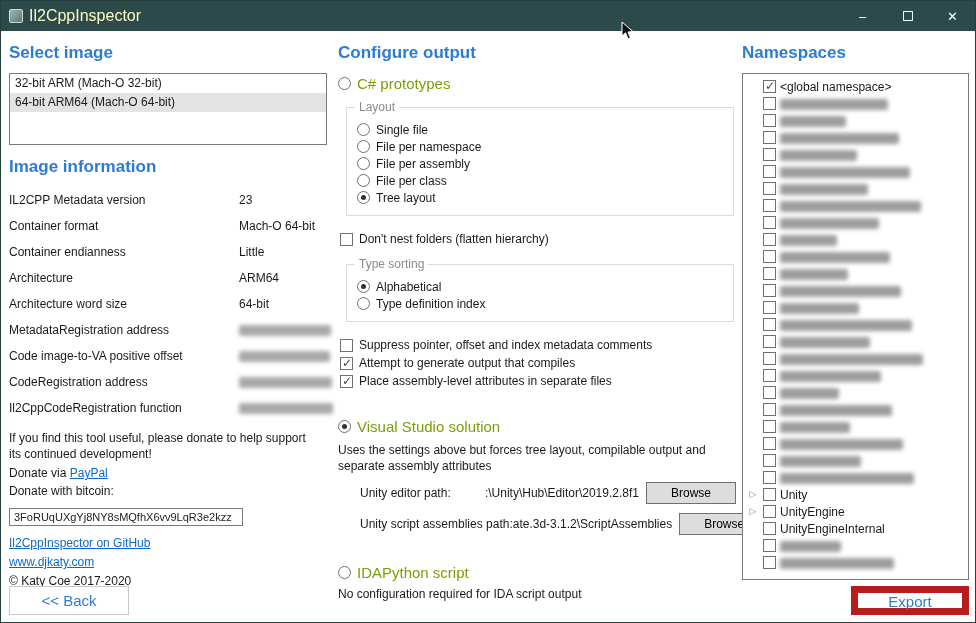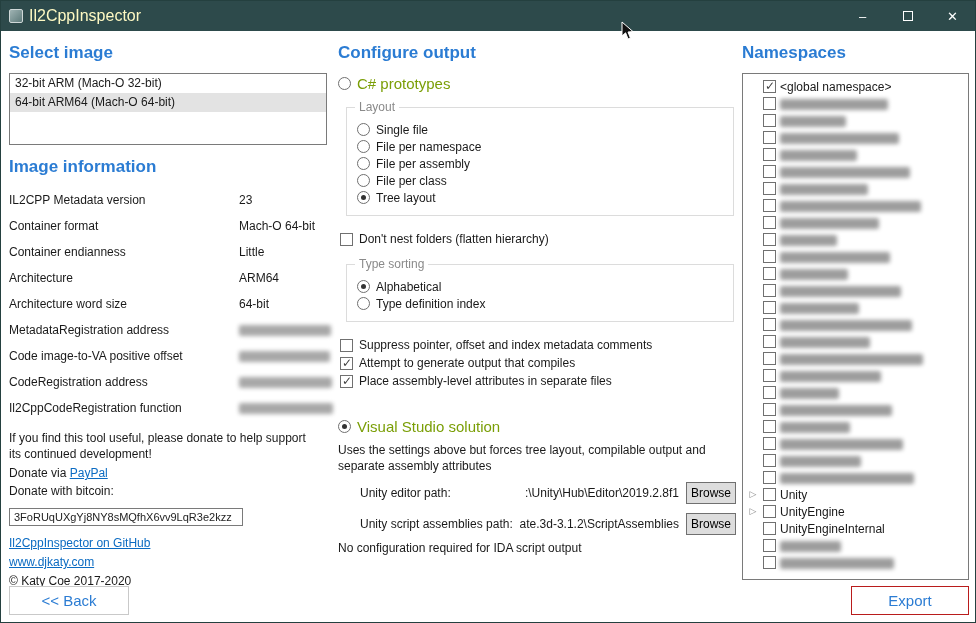--- a/index.html
+++ b/index.html
@@ -44,21 +44,21 @@
   .line { margin-top:4px; }
   a.link { color:#0b6bc2; text-decoration:underline; cursor:pointer; }
   .bitcoin-input { margin-top:10px; width:234px; border:1px solid #7a7a7a; padding:2px 4px;
                    font-family:"Liberation Sans","DejaVu Sans",sans-serif; font-size:11px; color:#222; }
   .links-block { margin-top:10px; }
   .links-block .line { margin-top:5px; }
 
   .big-btn { position:absolute; bottom:7px; height:29px; background:#fff; color:#2b7cd3;
              font-size:15px; font-family:inherit; cursor:pointer; }
   .back-btn { left:0; width:120px; border:1px solid #c9c9c9; }
-  .export-btn { right:0; width:118px; border:1px solid #b91c1c; }
+  .export-btn { right:0; width:118px; border:7px solid #b91c1c; }
 
   
   .big-radio { display:flex; align-items:center; gap:6px; margin-top:2px; height:20px; }
   .big-label { color:#7a9e06; font-size:15px; }
   .radio { width:13px; height:13px; border:1px solid #707070; border-radius:50%;
            background:#fff; position:relative; flex:none; display:inline-block; }
   .radio.on::after { content:""; position:absolute; left:3px; top:3px; width:5px; height:5px;
                      border-radius:50%; background:#333; }
   .checkbox { width:13px; height:13px; border:1px solid #707070; background:#fff;
               position:relative; flex:none; display:inline-block; }
@@ -73,21 +73,21 @@
   .cb-row  { display:flex; align-items:center; gap:6px; height:18px; margin:0 0 0 2px; }
   .gap14 { margin-top:14px; }
   .gap16 { margin-top:16px; }
   .gap24 { margin-top:26px; }
 
   .vs-desc { margin-top:6px; width:392px; line-height:1.35; }
   .field-row { display:flex; align-items:center; margin:7px 0 0 22px; height:24px; }
   .field-label { flex:none; }
   .field-value { margin-left:auto; margin-right:7px; white-space:nowrap; }
   .browse-btn { background:#ddd; border:1px solid #707070; font-family:inherit; font-size:12px;
-                height:22px; padding:1px 4px; cursor:pointer; flex:none; }
+                height:22px; padding:1px 24px; cursor:pointer; flex:none; }
   .ida-desc { margin-top:5px; }
 
   
   .ns-listbox { border:1px solid #7a7a7a; background:#fff; height:507px; margin-top:4px;
                 padding:4px 2px; overflow:hidden; }
   .ns-row { display:flex; align-items:center; gap:4px; height:17px; padding-left:2px; }
   .expander { width:12px; flex:none; color:#8a8a8a; font-size:9px; line-height:17px; text-align:center; }
   .ns-label { white-space:nowrap; }
   .ns-redacted { background:#9d9d9d; }
 
@@ -257,20 +257,24 @@
             <span class="field-value">:\Unity\Hub\Editor\2019.2.8f1</span>
             <button class="browse-btn">Browse</button>
           </div>
           <div class="field-row">
             <span class="field-label">Unity script assemblies path:</span>
             <span class="field-value">ate.3d-3.1.2\ScriptAssemblies</span>
             <button class="browse-btn">Browse</button>
           </div>
         </div>
 
+      <div class="big-radio gap24" id="ida-radio">
+        <span class="radio"></span>
+        <span class="big-label">IDAPython script</span>
+      </div>
       <p class="ida-desc">No configuration required for IDA script output</p>
     </div>
 
     <div class="col col-right">
       <h2>Namespaces</h2>
       <div class="ns-listbox" id="ns-list">
           <div class="ns-row">
             <span class="expander"></span>
             <span class="checkbox on"></span>
             <span class="ns-label">&lt;global namespace&gt;</span>

